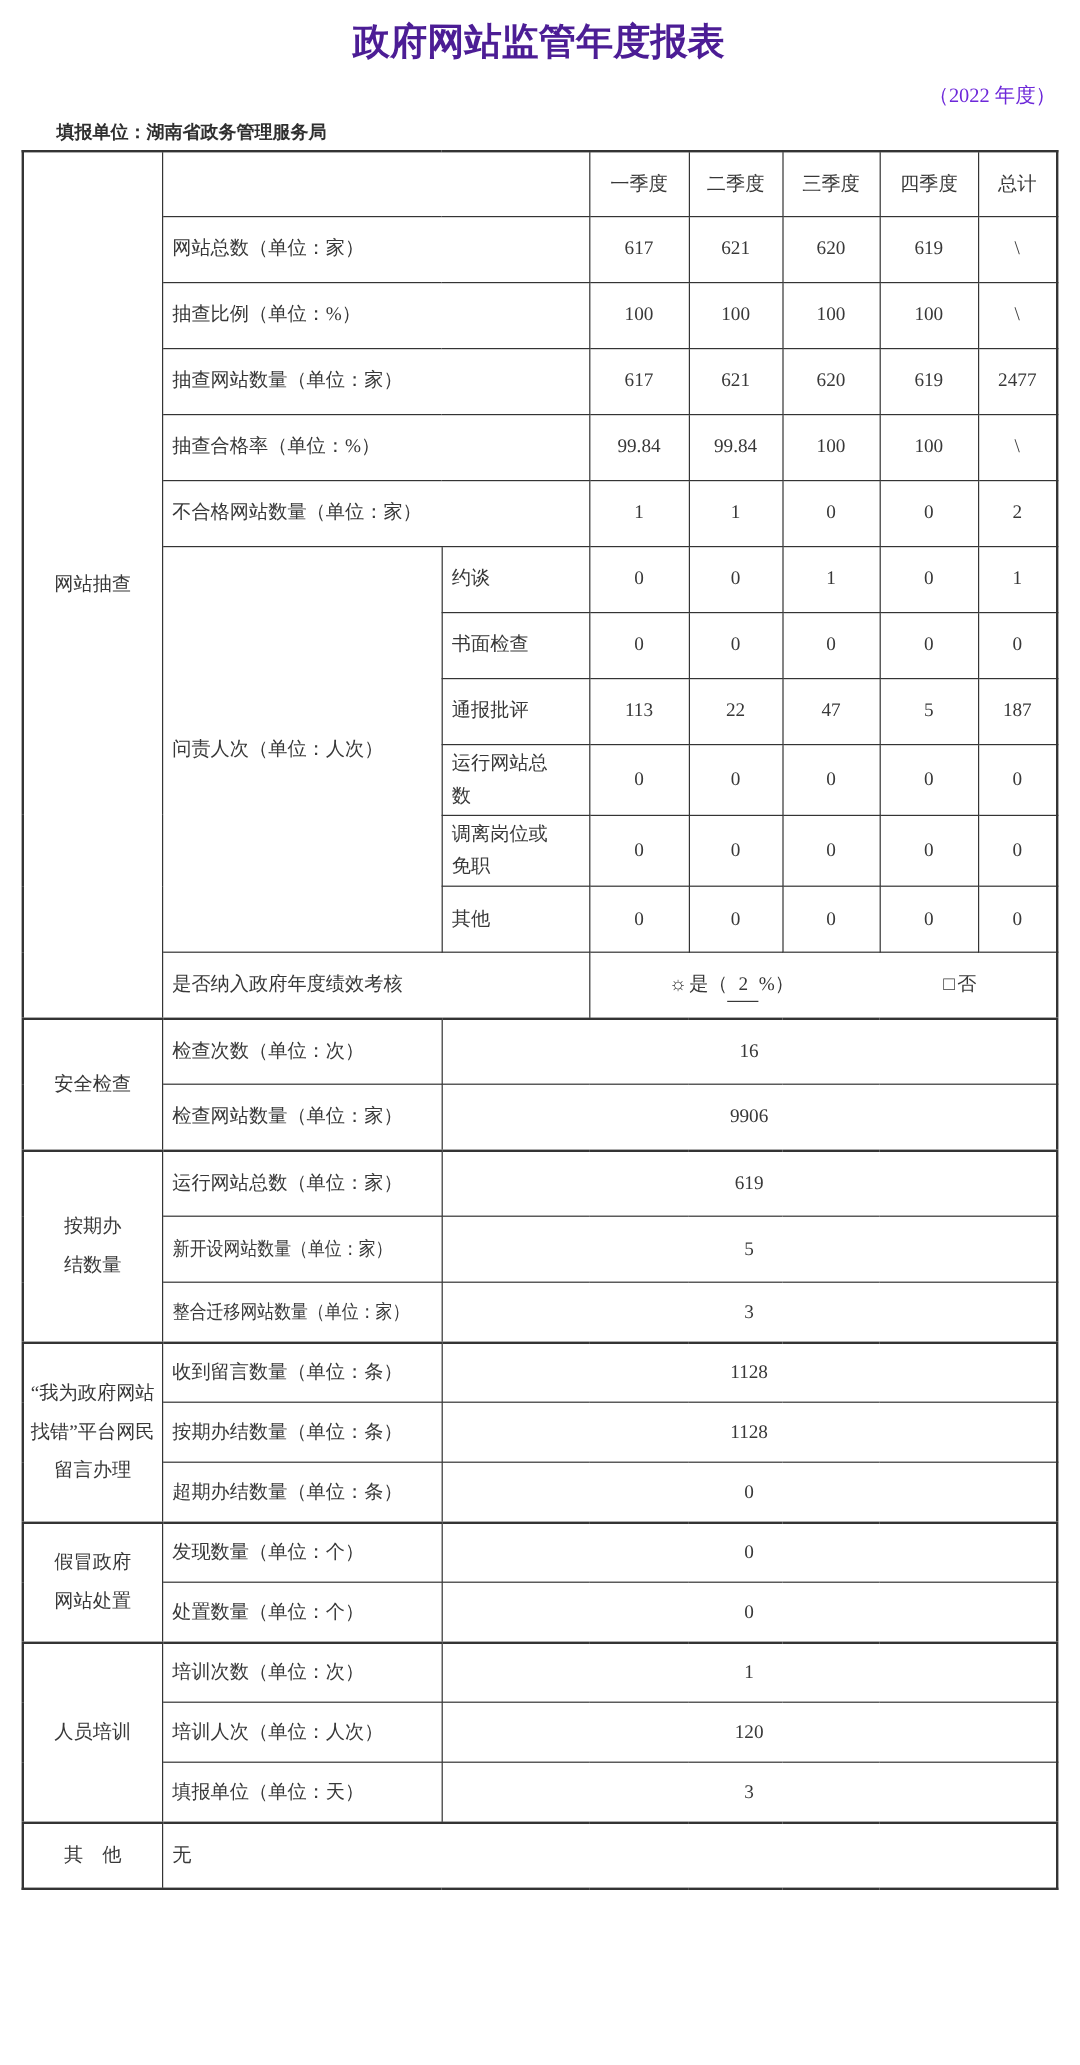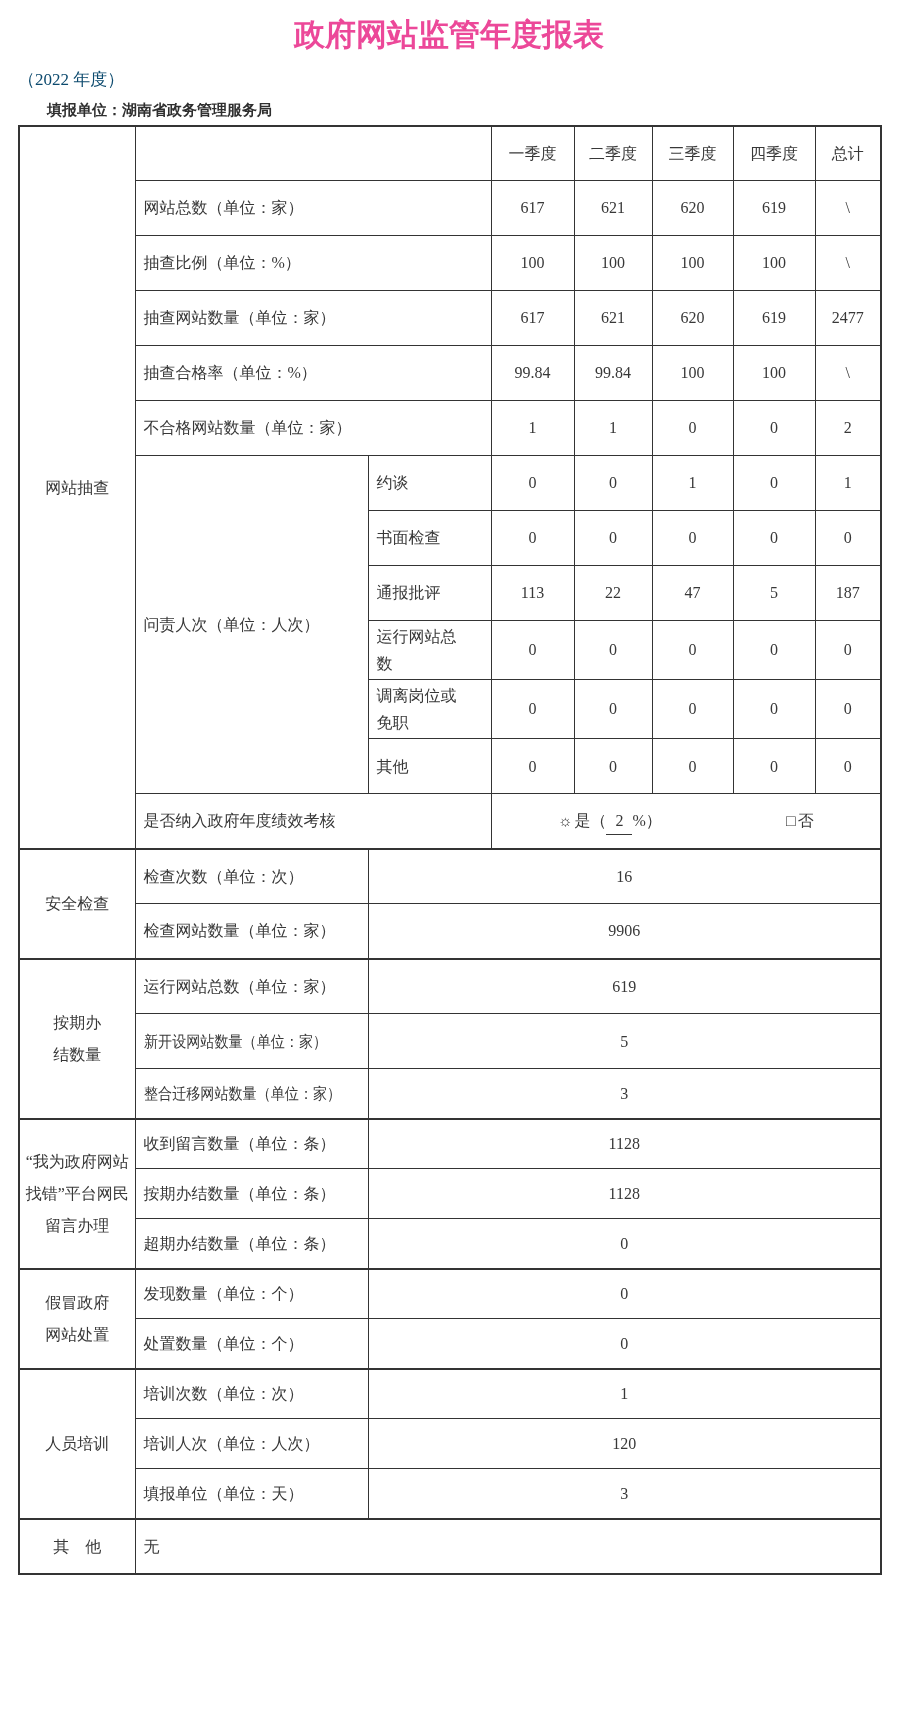--- a/index.html
+++ b/index.html
@@ -4,25 +4,25 @@
 <style>
   html,body{margin:0;padding:0;background:#ffffff;}
   body{
     width:900px;height:1721px;
     font-family:"Liberation Serif","DejaVu Serif",serif;
     color:#3a3a3a;
   }
   .page{width:900px;}
   .report-title{
     width:862px;margin:14px 0 0 18px;
-    text-align:center;font-size:31px;font-weight:bold;color:#ec4899;
+    text-align:center;font-size:31px;font-weight:bold;color:#4c1d95;
   }
   .report-subtitle{
     width:862px;margin:12px 0 0 18px;
-    text-align:left;font-size:17px;color:#0c4a6e;
+    text-align:right;font-size:17px;color:#6d28d9;
   }
   .unit-line{
     margin:10px 0 5px 47px;font-size:15px;color:#2f2f2f;font-weight:bold;
   }
   table.report{
     border-collapse:collapse;table-layout:fixed;
     width:862px;margin-left:18px;
     border:2px solid #343434;
   }
   td{

